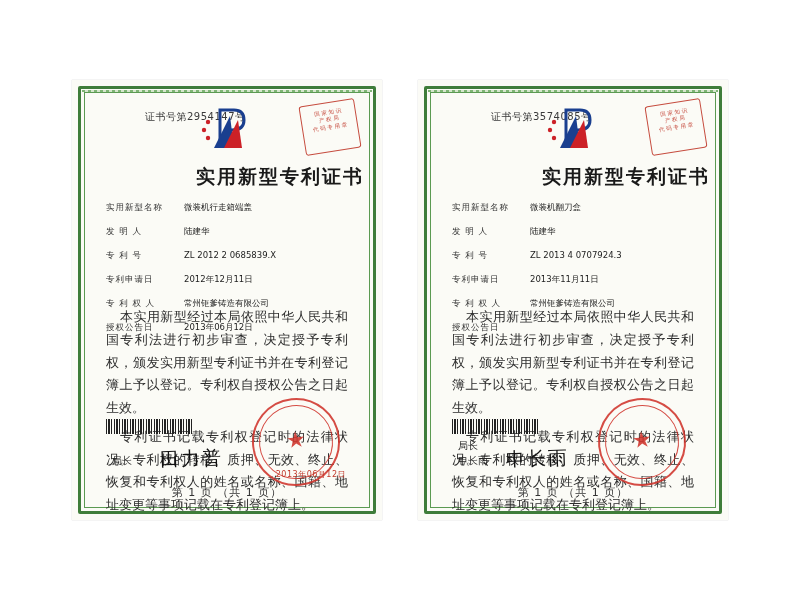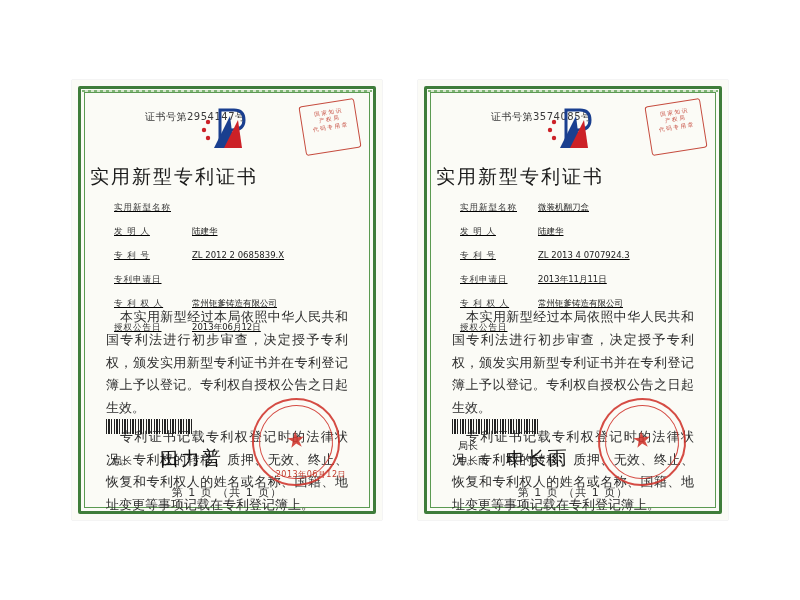--- a/index.html
+++ b/index.html
@@ -99,33 +99,32 @@
     box-sizing: border-box;
     transform: rotate(-9deg);
     opacity: 0.9;
   }
   .stamp-top .line { display: block; }
   .title {
     position: absolute;
     left: 0;
     right: 0;
     top: 66px;
-    text-align: left;
+    text-align: right;
     font-size: 19px;
-    font-weight: normal;
+    font-weight: bold;
     color: #1a1a1a;
     letter-spacing: 2px;
     font-family: "DejaVu Sans", sans-serif;
   }
   .fields {
     position: absolute;
-    left: 24px;
+    left: 16px;
     right: 16px;
     top: 104px;
-    text-decoration: underline;
   }
   .field {
     display: flex;
     align-items: baseline;
     font-size: 8.5px;
     color: #2b2b2b;
     margin-bottom: 12px;
   }
   .field .label {
     width: 78px;
@@ -251,31 +250,33 @@
           <span class="line">国 家 知 识</span>
           <span class="line">产 权 局</span>
           <span class="line">代 码 专 用 章</span>
         </div>
 
         <div class="title">实用新型专利证书</div>
 
         <div class="fields">
           <div class="field">
             <div class="label">实用新型名称</div>
+            <div class="value">微装机行走箱端盖</div>
           </div>
           <div class="field">
             <div class="label">发 明 人</div>
             <div class="value">陆建华</div>
           </div>
           <div class="field">
             <div class="label">专 利 号</div>
             <div class="value">ZL 2012 2 0685839.X</div>
           </div>
           <div class="field">
             <div class="label">专利申请日</div>
+            <div class="value">2012年12月11日</div>
           </div>
           <div class="field">
             <div class="label">专 利 权 人</div>
             <div class="value">常州钜爹铸造有限公司</div>
           </div>
           <div class="field">
             <div class="label">授权公告日</div>
             <div class="value">2013年06月12日</div>
           </div>
         </div>

